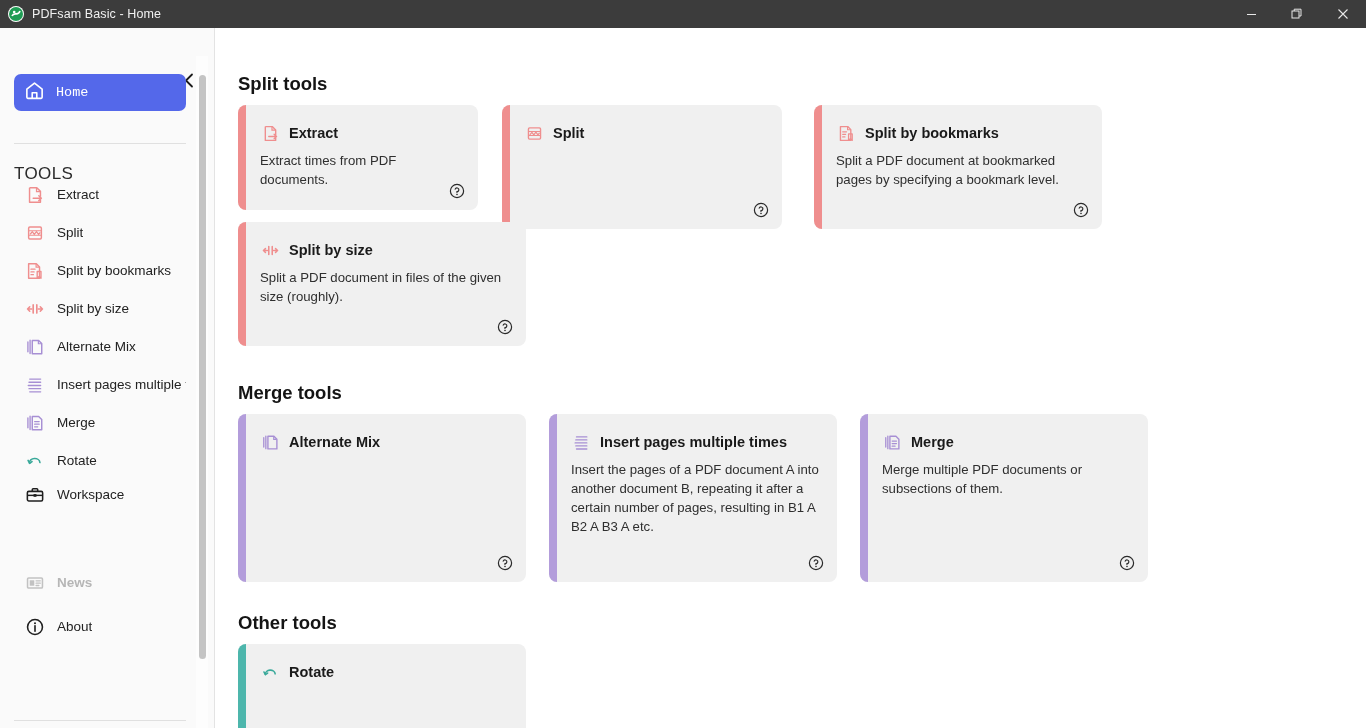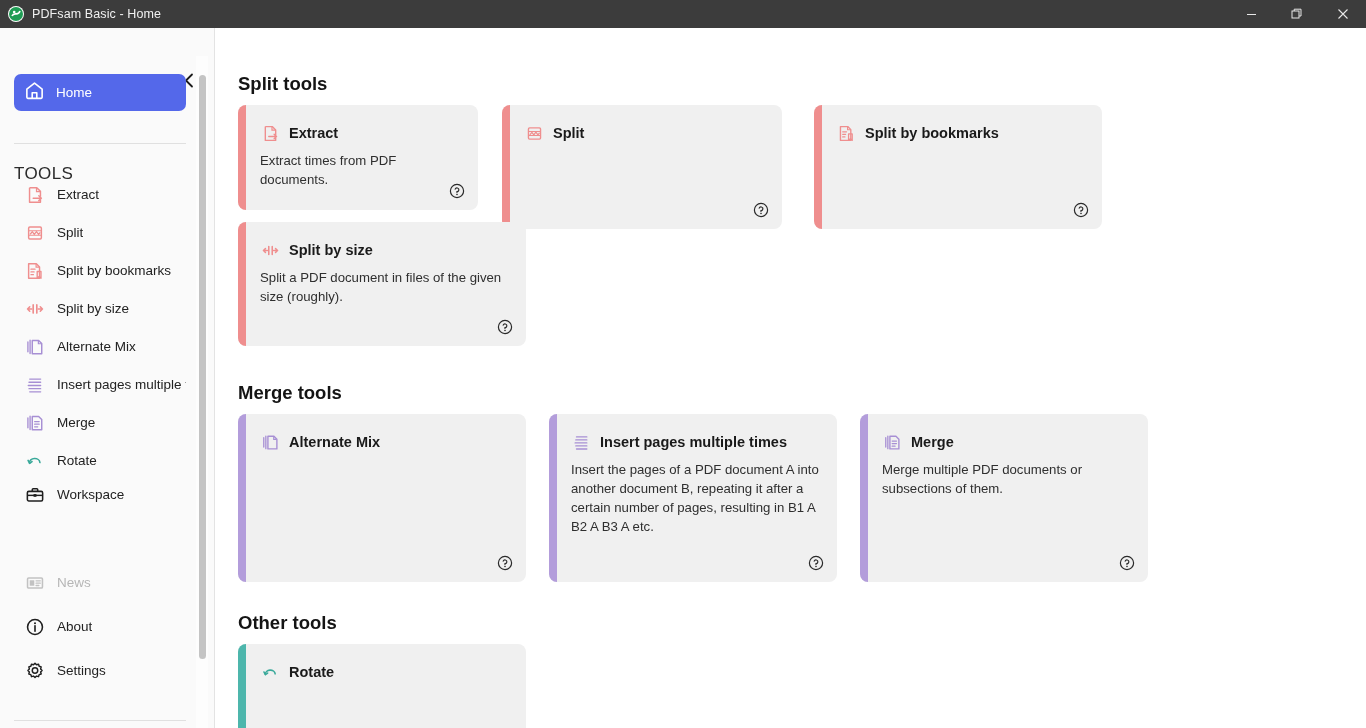--- a/index.html
+++ b/index.html
@@ -54,20 +54,21 @@
   #sidebar-scroll {
     position: absolute; top: 0; left: 0; width: 196px; height: 700px;
   }
   #home-item {
     position: absolute; top: 46px; left: 14px;
     width: 172px; height: 37px;
     background: #5468ea;
     border-radius: 7px;
     display: flex; align-items: center;
     padding-left: 10px;
+    font-family: Liberation Mono, monospace;
   }
   #home-item .side-label { color: #ffffff; font-size: 13.5px; margin-left: 11px; }
   .side-divider {
     position: absolute; left: 14px; width: 172px; height: 1px;
     background: #e0e0e0;
   }
   #divider-top { top: 115px; }
   #divider-bottom { top: 692px; }
   #tools-label {
     position: absolute; top: 136px; left: 14px;
@@ -78,21 +79,21 @@
     width: 172px; height: 31px;
     display: flex; align-items: center;
     padding-left: 10px;
   }
   .side-item .ic { width: 22px; height: 22px; display: flex; align-items: center; justify-content: center; flex: 0 0 22px; }
   .side-item .ic svg { display: block; }
   .side-item .side-label {
     font-size: 13.5px; color: #222222; margin-left: 11px;
     white-space: nowrap; overflow: hidden;
   }
-  .side-item.disabled .side-label { color: #b6b6b6; }
+  .side-item.disabled .side-label { color: #b6b6b6; font-weight: bold; }
 
   #sb-track {
     position: absolute; top: 28px; left: 196px;
     width: 12px; height: 700px; background: #fdfdfd;
   }
   #sb-thumb {
     position: absolute; top: 75px; left: 199px;
     width: 7px; height: 584px;
     background: #c4c4c4; border-radius: 4px;
   }
@@ -310,29 +311,20 @@
       <span class="ic">
         <svg width="20" height="20" viewBox="0 0 22 22">
           <circle cx="11" cy="11" r="8.2" fill="none" stroke="#1f1f1f" stroke-width="1.7"></circle>
           <circle cx="11" cy="6.8" r="1.1" fill="#1f1f1f"></circle>
           <path d="M11 9.6 V15.6" stroke="#1f1f1f" stroke-width="1.8" stroke-linecap="round"></path>
         </svg>
       </span>
       <span class="side-label">About</span>
     </div>
 
-    <div class="side-item" style="top:627px">
-      <span class="ic">
-        <svg width="20" height="20" viewBox="0 0 22 22">
-          <path d="M11 2.6 L12.7 4.2 L14.9 3.6 L15.6 5.8 L17.8 6.5 L17.2 8.7 L18.8 10.4 L17.2 12.1 L17.8 14.3 L15.6 15 L14.9 17.2 L12.7 16.6 L11 18.2 L9.3 16.6 L7.1 17.2 L6.4 15 L4.2 14.3 L4.8 12.1 L3.2 10.4 L4.8 8.7 L4.2 6.5 L6.4 5.8 L7.1 3.6 L9.3 4.2 Z" fill="none" stroke="#1f1f1f" stroke-width="1.6" stroke-linejoin="round"></path>
-          <circle cx="11" cy="10.4" r="3" fill="none" stroke="#1f1f1f" stroke-width="1.6"></circle>
-        </svg>
-      </span>
-      <span class="side-label">Settings</span>
-    </div>
 
     <div class="side-divider" id="divider-bottom"></div>
 
     <div class="side-item" style="top:699px">
       
     </div>
 
   </div>
 
   <div id="sb-track"></div>
@@ -393,20 +385,21 @@
       <span class="ic">
         <svg width="19" height="19" viewBox="0 0 22 22">
           <path d="M4 3 H12.5 L16 6.5 V19 H4 Z" fill="none" stroke="#ef8e8e" stroke-width="1.6" stroke-linejoin="round"></path>
           <path d="M12.2 3.3 V6.7 H15.6" fill="none" stroke="#ef8e8e" stroke-width="1.3"></path>
           <path d="M6.6 9 H11 M6.6 12 H10 M6.6 15 H9.2" stroke="#ef8e8e" stroke-width="1.5" stroke-linecap="round"></path>
           <path d="M13.4 11.5 H17.6 V19 L15.5 17.2 L13.4 19 Z" fill="none" stroke="#ef8e8e" stroke-width="1.5" stroke-linejoin="round"></path>
         </svg>
       </span>
       <span class="card-title">Split by bookmarks</span>
     </div>
+    <div class="card-desc" style="width:244px">Split a PDF document at bookmarked pages by specifying a bookmark level.</div>
     <div class="help" style="right:13px; bottom:11px">
       <svg width="16" height="16" viewBox="0 0 16 16">
         <circle cx="8" cy="8" r="6.6" fill="none" stroke="currentColor" stroke-width="1.2"></circle>
         <path d="M6.2 6.1 A1.9 1.9 0 1 1 8 8.7 V9.6" fill="none" stroke="currentColor" stroke-width="1.2" stroke-linecap="round"></path>
         <circle cx="8" cy="11.5" r="0.8" fill="currentColor"></circle>
       </svg>
     </div>
   </div>
 
   <div class="card" style="left:22px; top:194px; width:288px; height:124px">

